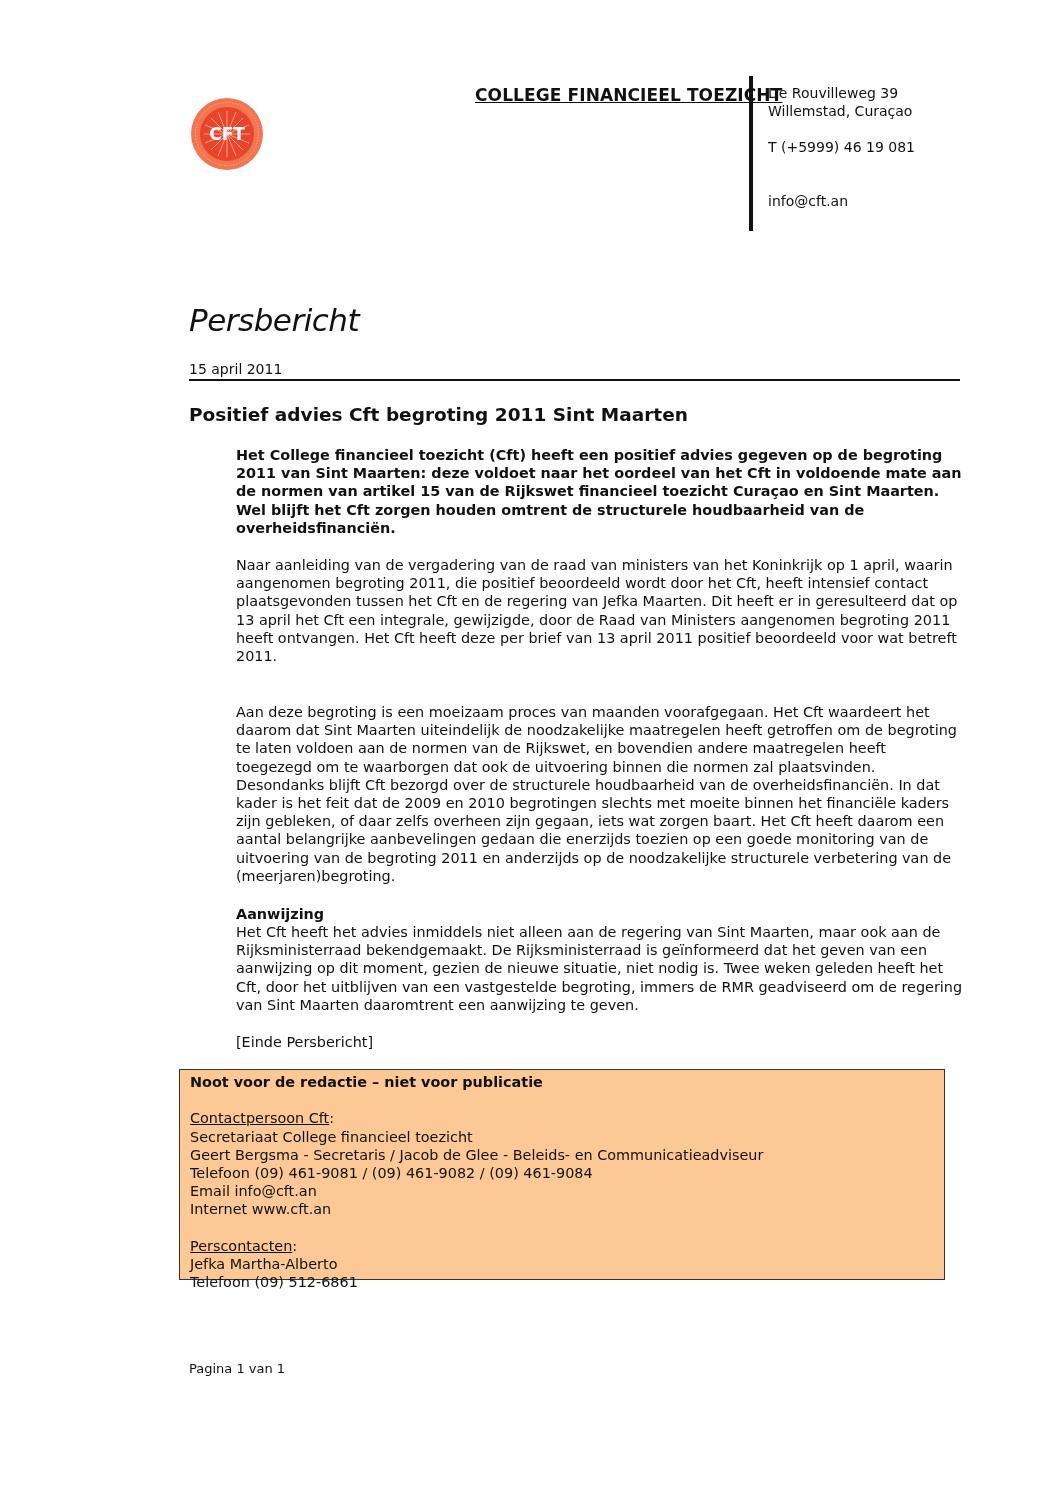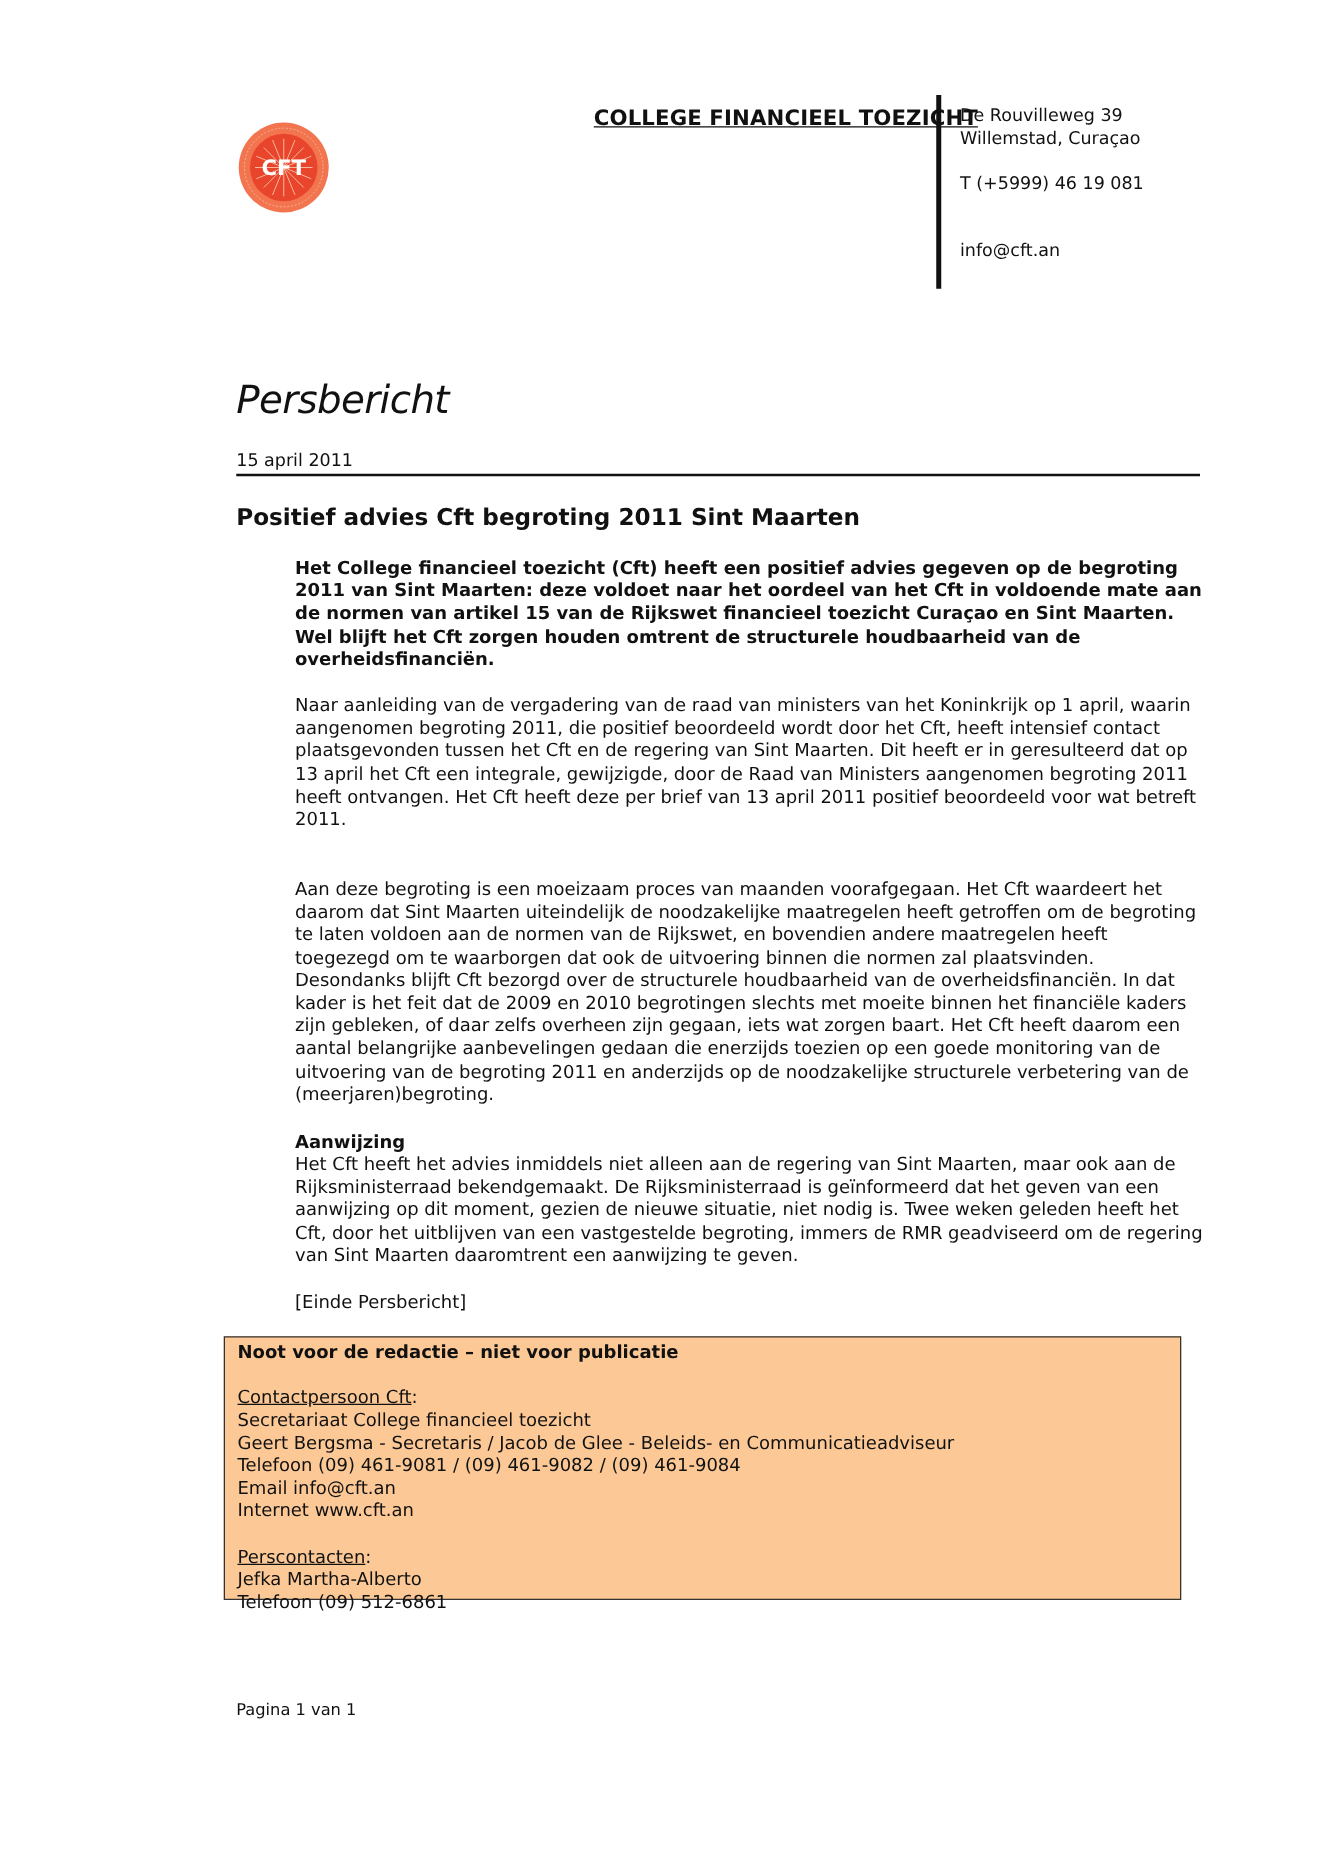--- a/index.html
+++ b/index.html
@@ -82,21 +82,21 @@
   <span class="line">Het College financieel toezicht (Cft) heeft een positief advies gegeven op de begroting</span>
   <span class="line">2011 van Sint Maarten: deze voldoet naar het oordeel van het Cft in voldoende mate aan</span>
   <span class="line">de normen van artikel 15 van de Rijkswet financieel toezicht Curaçao en Sint Maarten.</span>
   <span class="line">Wel blijft het Cft zorgen houden omtrent de structurele houdbaarheid van de</span>
   <span class="line">overheidsfinanciën.</span>
 </div>
 
 <div class="body-text p1">
   <span class="line">Naar aanleiding van de vergadering van de raad van ministers van het Koninkrijk op 1 april, waarin</span>
   <span class="line">aangenomen begroting 2011, die positief beoordeeld wordt door het Cft, heeft intensief contact</span>
-  <span class="line">plaatsgevonden tussen het Cft en de regering van Sint Maarten. Dit heeft er in geresulteerd dat op</span>
+  <span class="line">plaatsgevonden tussen het Cft en de regering van Jefka Maarten. Dit heeft er in geresulteerd dat op</span>
   <span class="line">13 april het Cft een integrale, gewijzigde, door de Raad van Ministers aangenomen begroting 2011</span>
   <span class="line">heeft ontvangen. Het Cft heeft deze per brief van 13 april 2011 positief beoordeeld voor wat betreft</span>
   <span class="line">2011.</span>
 </div>
 
 <div class="body-text p2">
   <span class="line">Aan deze begroting is een moeizaam proces van maanden voorafgegaan. Het Cft waardeert het</span>
   <span class="line">daarom dat Sint Maarten uiteindelijk de noodzakelijke maatregelen heeft getroffen om de begroting</span>
   <span class="line">te laten voldoen aan de normen van de Rijkswet, en bovendien andere maatregelen heeft</span>
   <span class="line">toegezegd om te waarborgen dat ook de uitvoering binnen die normen zal plaatsvinden.</span>

